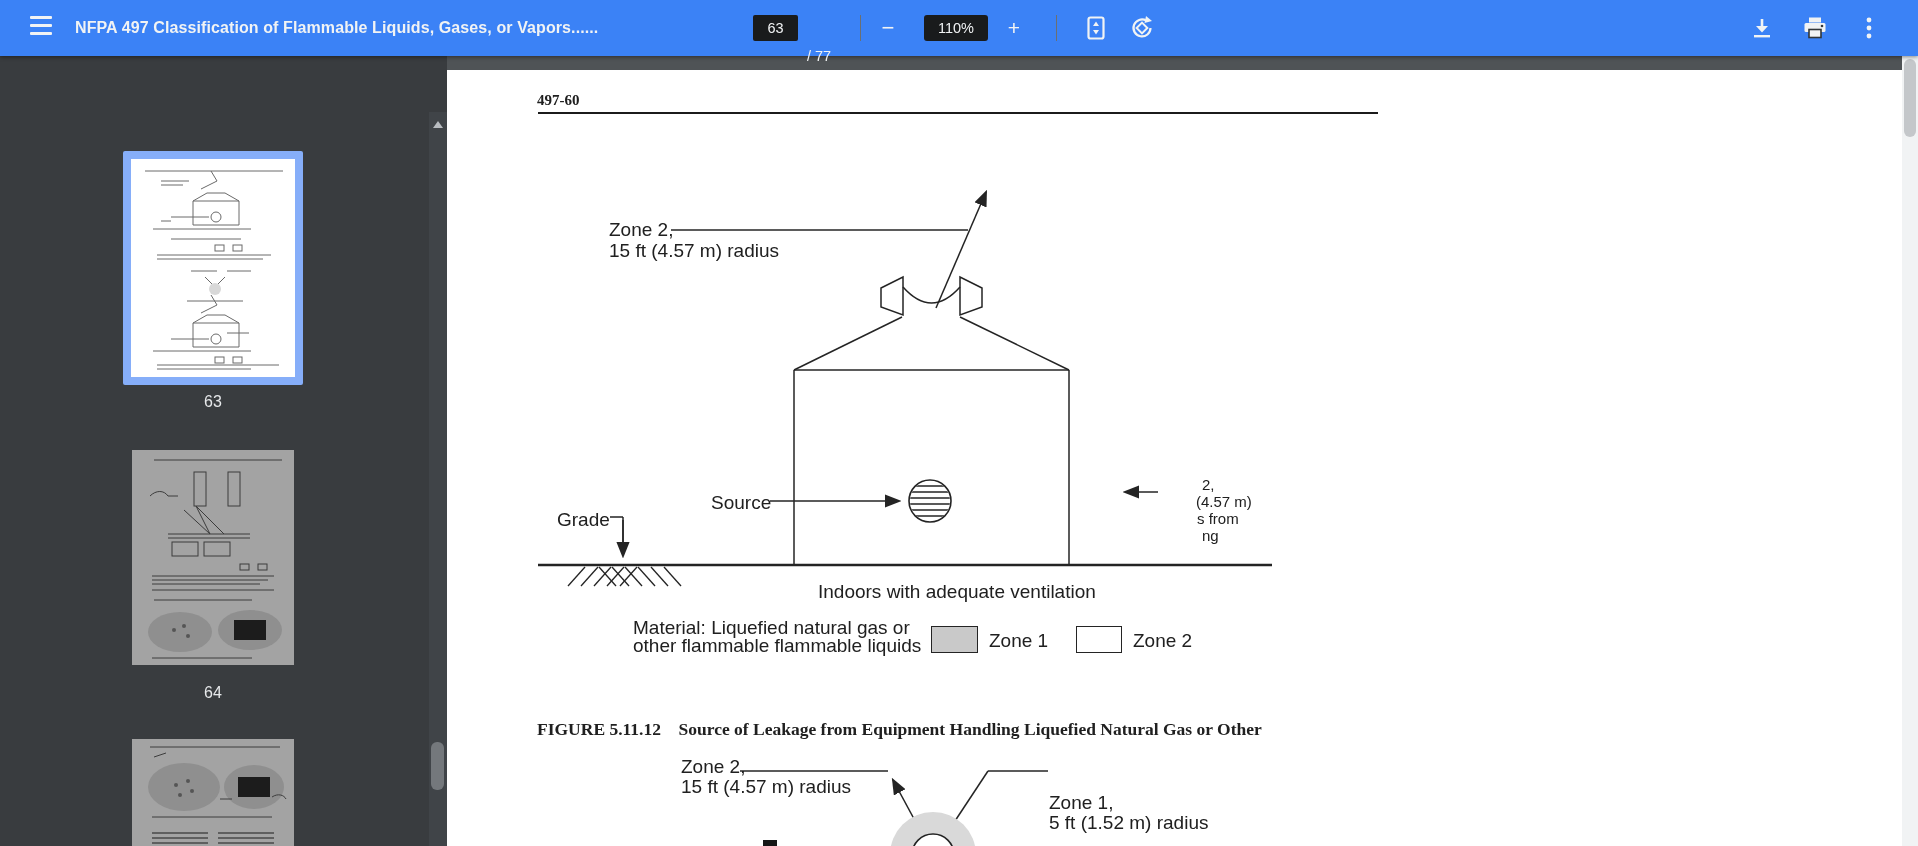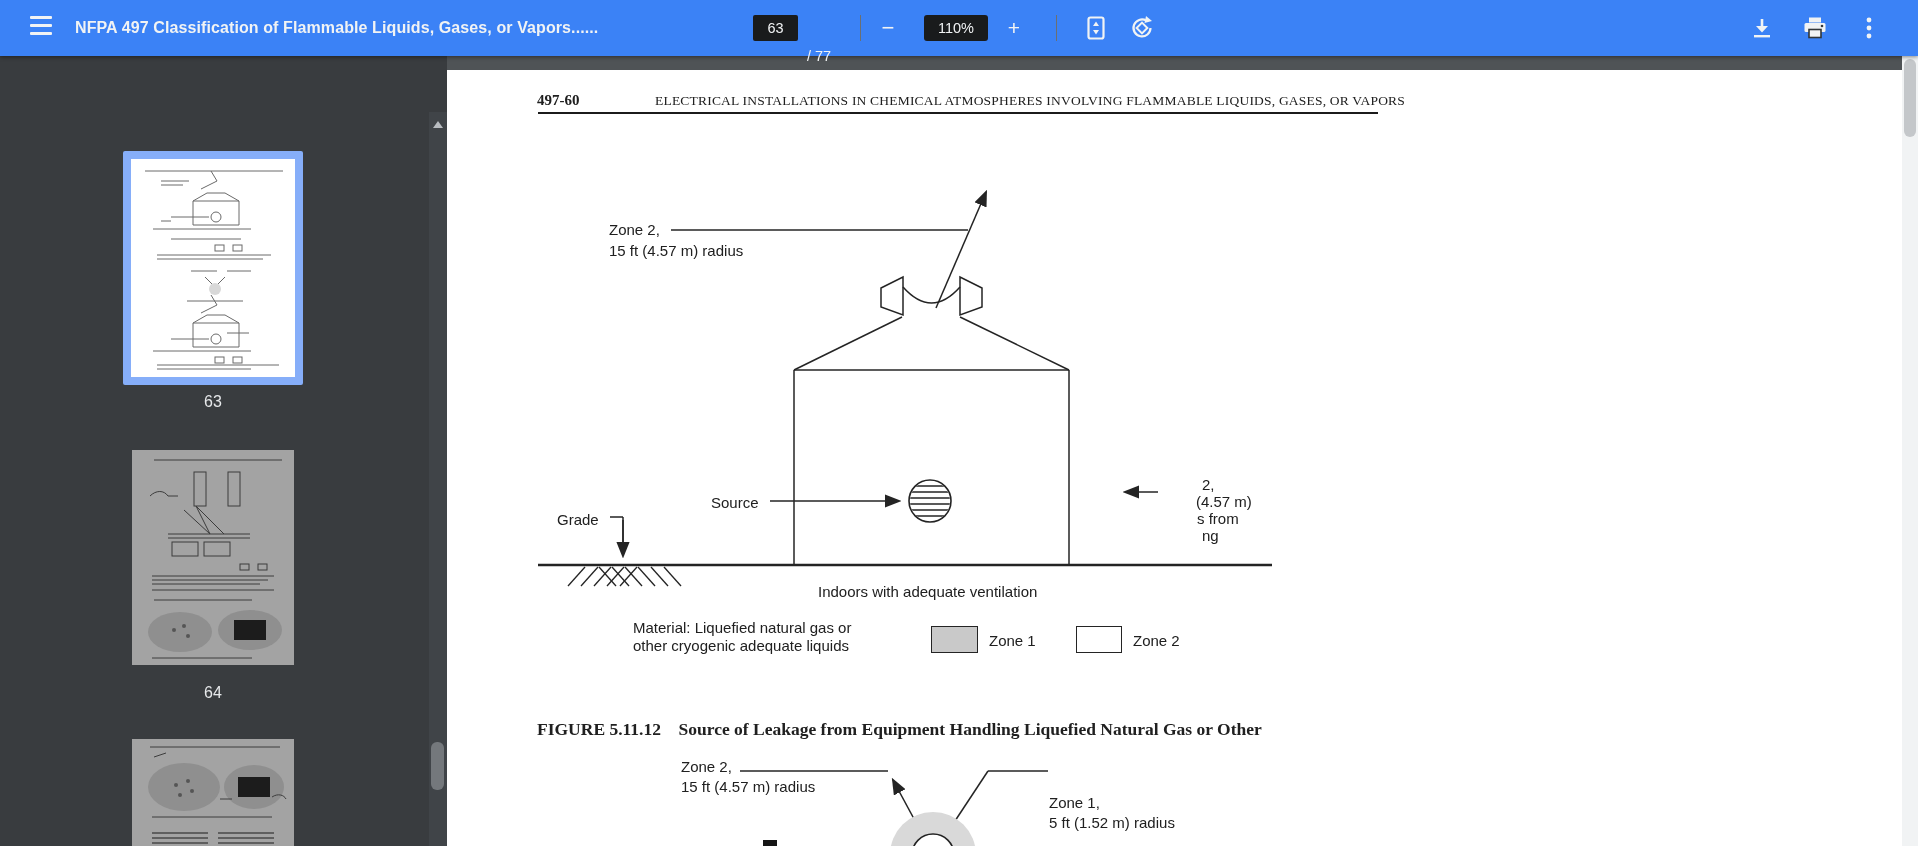--- a/index.html
+++ b/index.html
@@ -48,21 +48,21 @@
                border-radius:6px; cursor:pointer; }
 
   
   .page { position:absolute; left:447px; top:70px; width:1455px; height:776px; background:#ffffff; }
   .page * { color:#202020; }
   .abs { position:absolute; }
   .serif { font-family:Liberation Serif, serif; }
   .hdr-num { left:90px; top:22px; font-size:15px; font-weight:bold; }
   .hdr-title { left:208px; top:23px; font-size:13.5px; letter-spacing:.2px; white-space:nowrap; }
   .hdr-rule { left:91px; top:42px; width:840px; height:2.4px; background:#1b1b1b; }
-  .lbl { font-size:15px; line-height:21px; white-space:nowrap; }
+  .lbl { font-size:19px; line-height:21px; white-space:nowrap; }
   .clip-lbl { font-size:15px; line-height:17px; }
   .legend-swatch { width:47px; height:27px; border:1.6px solid #242424; }
   .caption { font-family:"Liberation Serif", serif; font-weight:bold; font-size:17.5px;
              line-height:22.5px; white-space:pre; }
   .diagram-svg { position:absolute; left:0; top:0; }
 </style>
 </head>
 <body>
 
 <div class="root">
@@ -208,21 +208,20 @@
 
     <div class="sb-scroll">
       <div class="sb-up"></div>
       <div class="sb-thumb"></div>
     </div>
   </div>
 
   <div class="page">
 
     <div class="abs serif hdr-num">497-60</div>
-    <div class="abs serif hdr-title">ELECTRICAL INSTALLATIONS IN CHEMICAL ATMOSPHERES INVOLVING FLAMMABLE LIQUIDS, GASES, OR VAPORS</div>
     <div class="abs hdr-rule"></div>
 
     <svg class="diagram-svg" width="1455" height="776" viewBox="0 0 1455 776">
       <defs>
         <marker id="arr" viewBox="0 0 10 8" refX="8.5" refY="4" markerWidth="11" markerHeight="9" orient="auto">
           <path d="M0,0 L10,4 L0,8 Z" fill="#242424"></path>
         </marker>
         <clipPath id="srcClip">
             <circle cx="483" cy="431" r="20"></circle>
           </clipPath>
@@ -292,21 +291,21 @@
       <div style="padding-left:6px">2,</div>
       <div>(4.57 m)</div>
       <div style="padding-left:1px">s from</div>
       <div style="padding-left:6px">ng</div>
     </div>
 
     <div class="abs lbl" style="left:371px; top:511px;">Indoors with adequate ventilation</div>
 
     <div class="abs lbl" style="left:186px; top:549px; line-height:17.5px;">
       <div>Material: Liquefied natural gas or</div>
-      <div>other cryogenic adequate liquids</div>
+      <div>other flammable flammable liquids</div>
     </div>
 
     <div class="abs legend-swatch" style="left:484px; top:556px; background:#c9c9c9;"></div>
     <div class="abs lbl" style="left:542px; top:560px;">Zone 1</div>
     <div class="abs legend-swatch" style="left:629px; top:556px; background:#ffffff; width:46px;"></div>
     <div class="abs lbl" style="left:686px; top:560px;">Zone 2</div>
 
     <div class="abs caption" style="left:90px; top:603px;">
       <div>FIGURE 5.11.12    Source of Leakage from Equipment Handling Liquefied Natural Gas or Other</div>
     </div>

